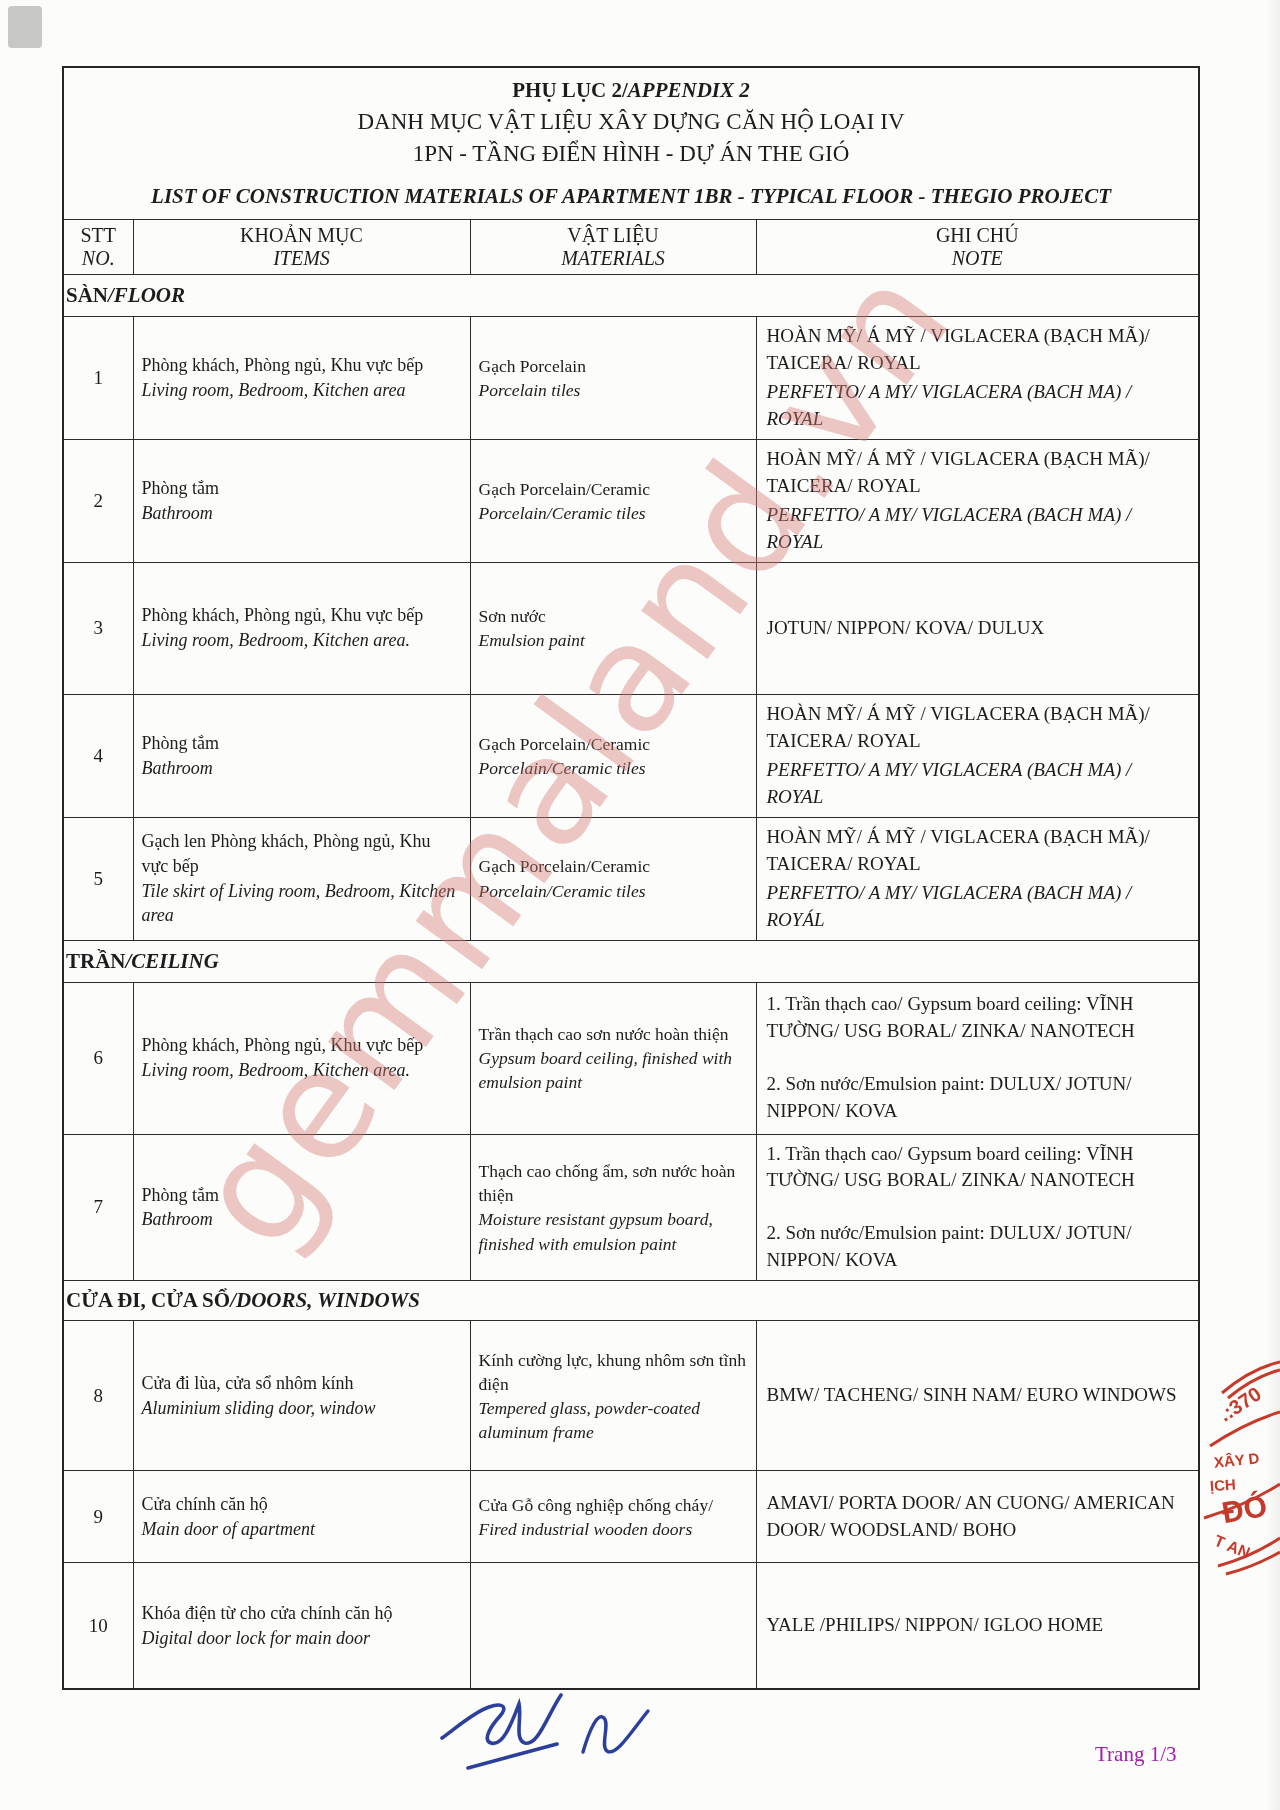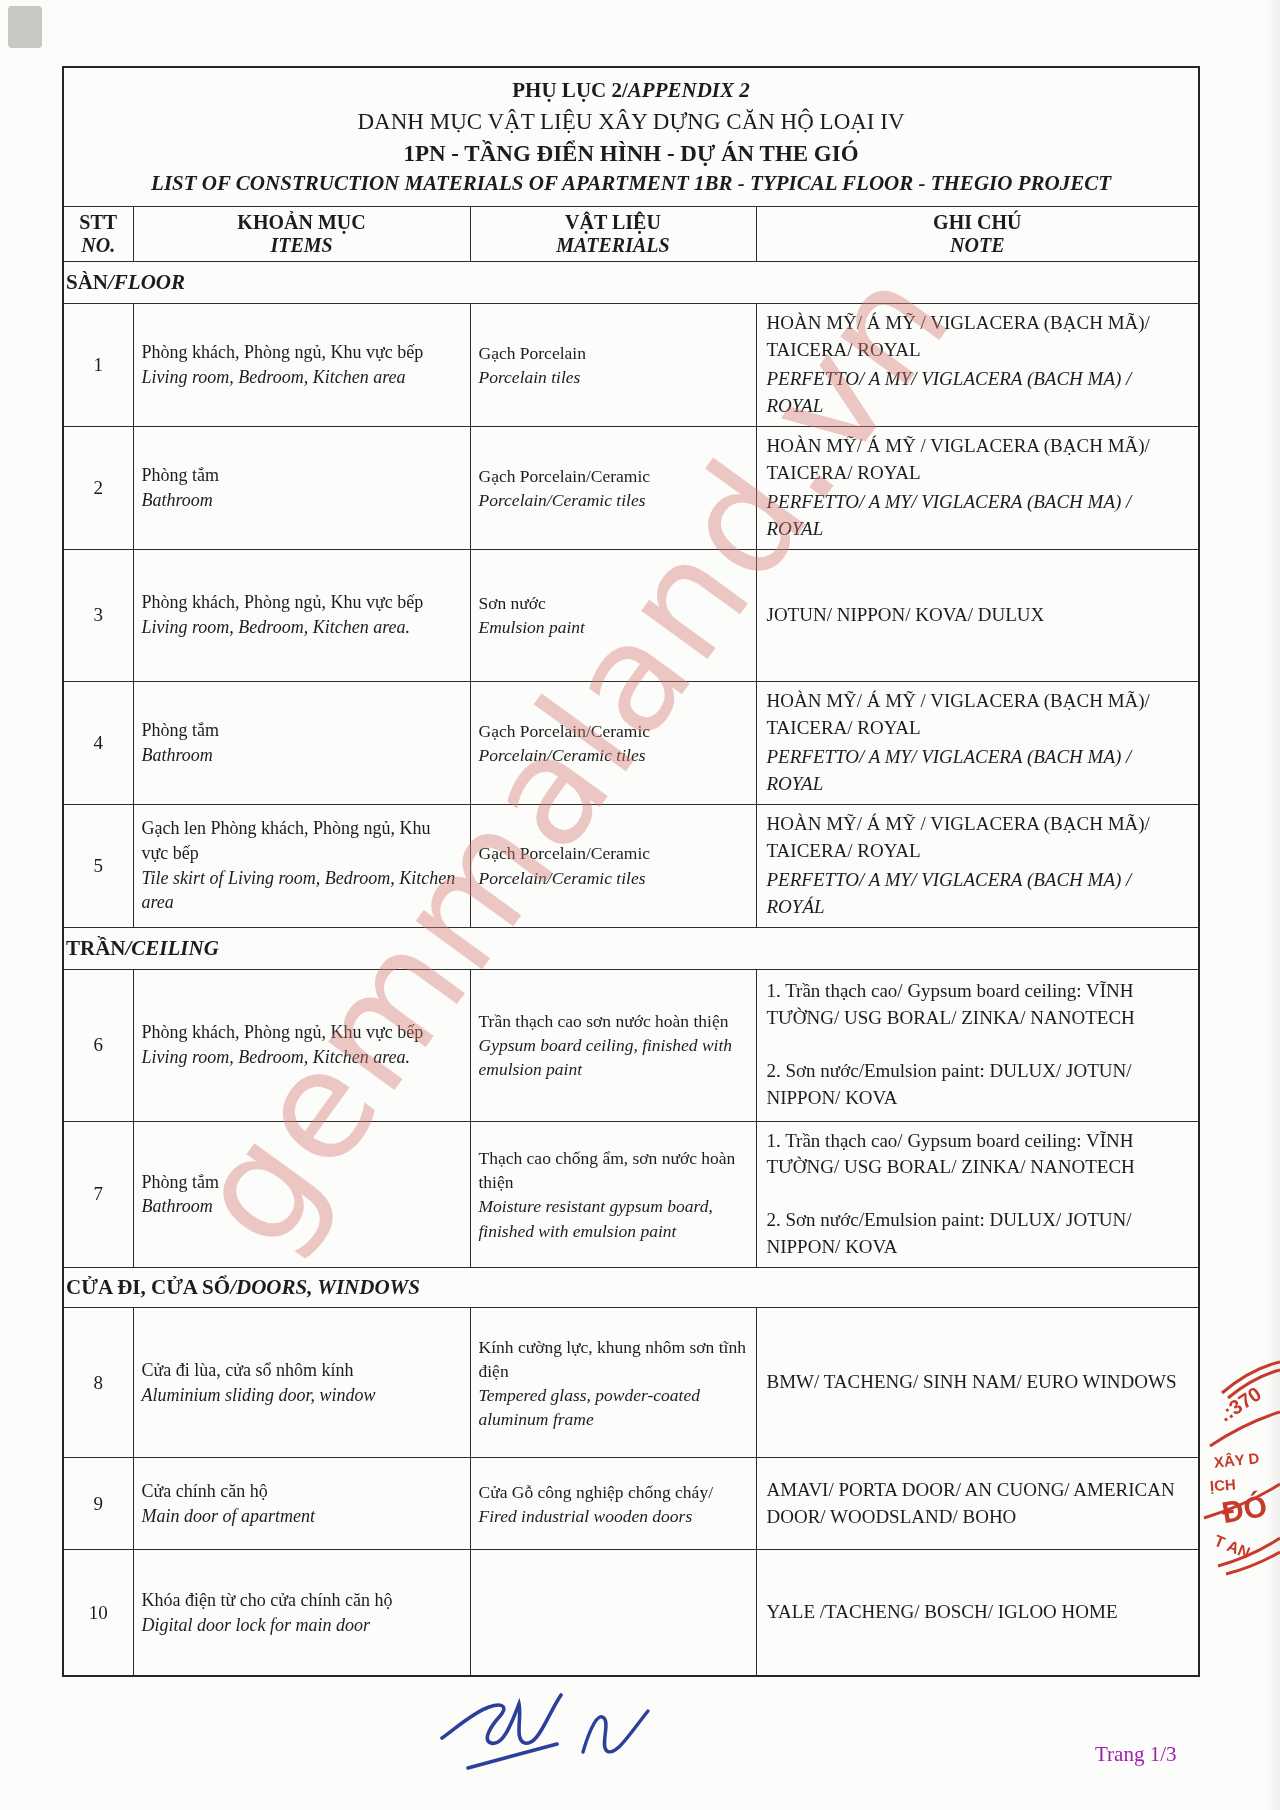--- a/index.html
+++ b/index.html
@@ -8,25 +8,25 @@
   .scan-smudge{position:absolute;left:8px;top:6px;width:34px;height:42px;background:#9a9a98;opacity:.55;border-radius:4px;}
   .scan-shade{position:absolute;right:0;top:0;width:14px;height:1810px;background:linear-gradient(to left,rgba(0,0,0,.05),rgba(0,0,0,0));}
 
   table.mat{position:absolute;left:62px;top:66px;width:1136px;border-collapse:collapse;table-layout:fixed;
     border:2.6px solid #262626;color:#1c1c1c;}
   table.mat td{border:1.7px solid #2c2c2c;vertical-align:middle;overflow:hidden;}
 
   .title-row td{border-bottom:2px solid #262626;text-align:center;padding:10px 12px;}
   .t1{font-size:21px;font-weight:bold;margin-bottom:6px;}
   .t2{font-size:23px;font-weight:normal;margin-bottom:6px;}
-  .t3{font-size:23px;font-weight:bold;margin-bottom:4px;}
+  .t3{font-size:23px;font-weight:normal;margin-bottom:17px;}
   .t4{font-size:21px;font-weight:bold;font-style:italic;}
   .it{font-style:italic;}
 
-  .head-row td{border-bottom:2.6px solid #262626;text-align:center;font-weight:bold;padding:4px 10px;}
+  .head-row td{border-bottom:2.6px solid #262626;text-align:center;font-weight:normal;padding:4px 10px;}
   .hv{font-size:20px;}
   .he{font-size:20px;font-style:italic;}
 
   .section-row td{border-top:2.6px solid #262626;border-bottom:2.6px solid #262626;
     font-weight:bold;font-size:21px;padding:6px 2px;}
   .sec-en{font-style:italic;}
 
   .c-no{text-align:center;font-size:19px;}
   .c-item,.c-mat{padding:4px 8px;font-size:18px;line-height:1.38;}
   .c-mat{font-size:17.5px;}
@@ -241,21 +241,21 @@
     </tr>
 
     <tr style="height:126px">
       <td class="c-no">10</td>
       <td class="c-item">
             <div>Khóa điện từ cho cửa chính căn hộ</div>
             <div class="en">Digital door lock for main door</div>
           </td>
       <td class="c-mat"></td>
       <td class="c-note">
-            <div class="note-line">YALE /TACHENG/ BOSCH/ IGLOO HOME</div>
+            <div class="note-line">YALE /PHILIPS/ NIPPON/ IGLOO HOME</div>
           </td>
     </tr>
   </tbody>
     </table>
 
   <div class="watermark">gemmaland.vn</div>
 
   <svg class="sig-layer" width="1280" height="1810" viewBox="0 0 1280 1810">
     <g stroke="#2b3f9b" stroke-width="3.6" fill="none" stroke-linecap="round">
       <path d="M 442 1738 C 456 1728 474 1712 489 1707 C 503 1702 508 1707 500 1716 C 491 1726 482 1740 491 1743 C 503 1747 512 1722 519 1704 C 522 1718 514 1740 525 1743 C 538 1746 547 1716 561 1695"></path>

